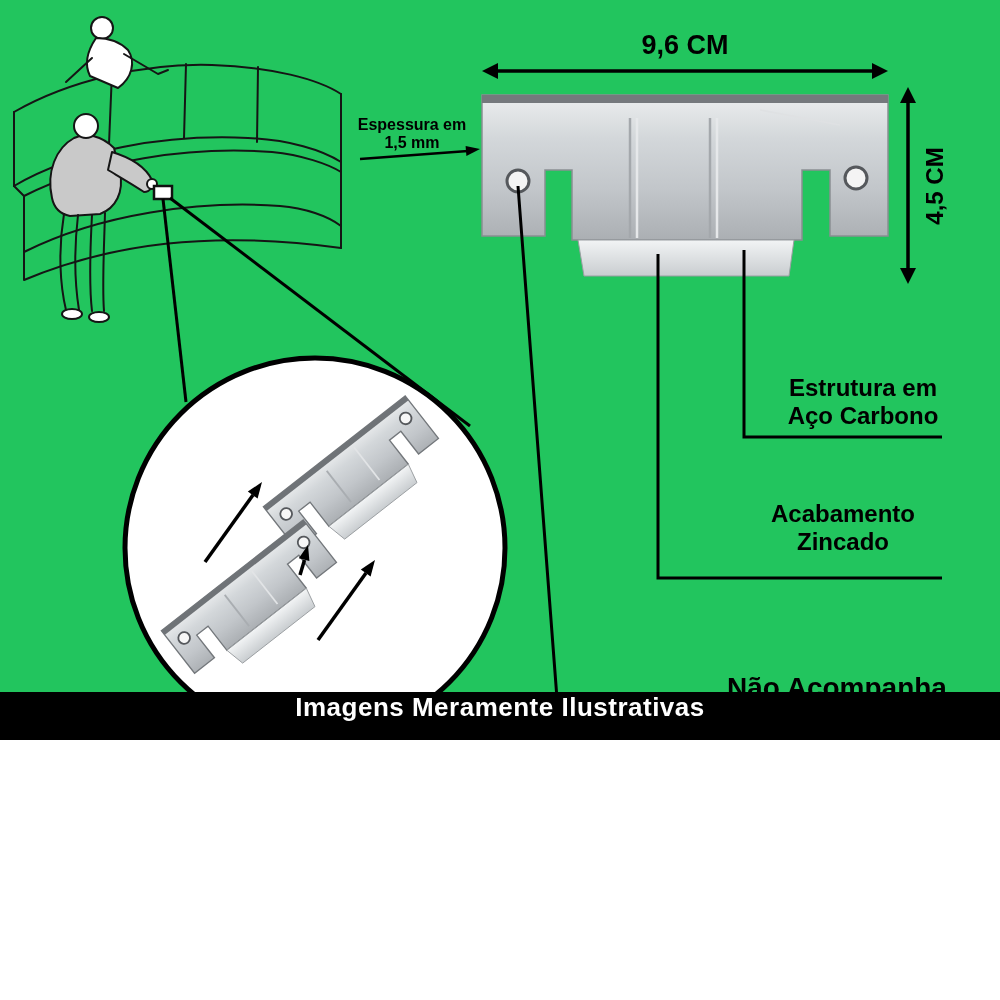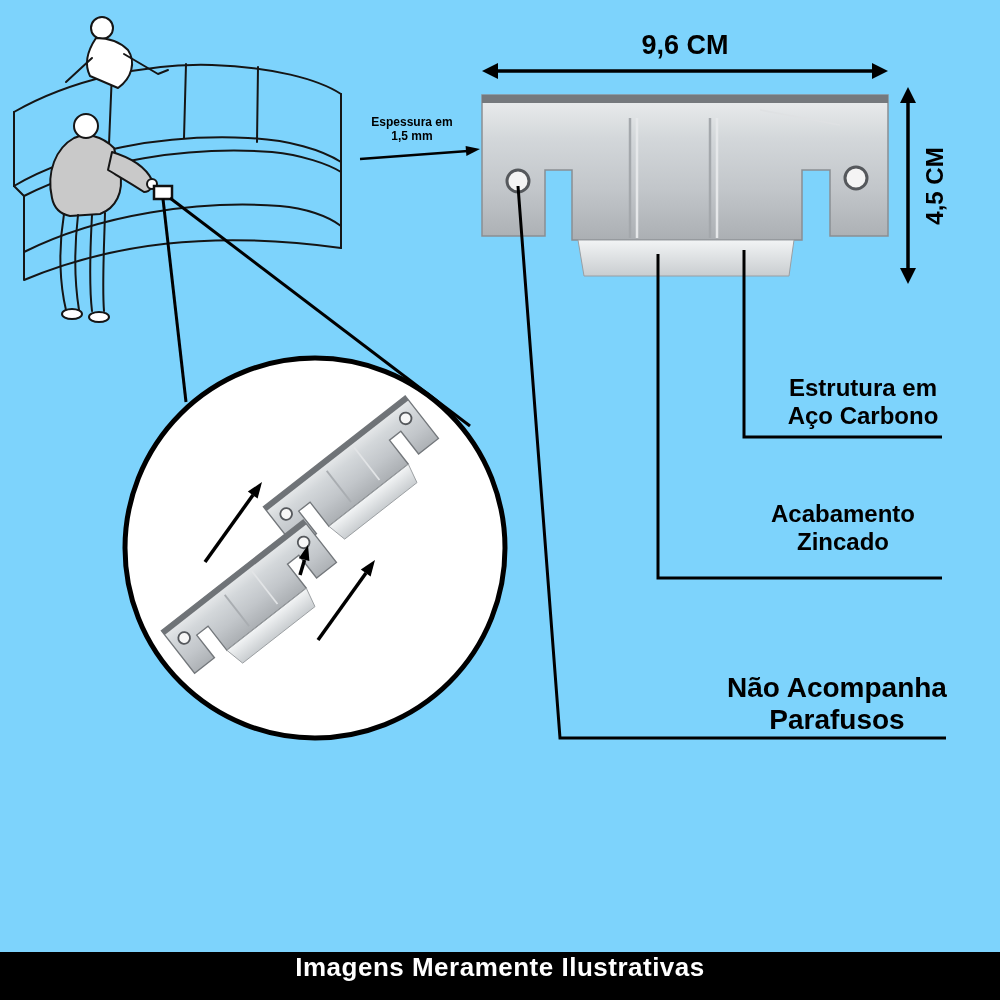--- a/index.html
+++ b/index.html
@@ -1,38 +1,38 @@
 <!DOCTYPE html>
 <html><head>
 <meta charset="utf-8">
 <style>
   html,body{margin:0;padding:0;background:#ffffff;}
   .stage{
     position:relative;
-    width:1000px;height:1000px;
-    background:#7dd3fc;
+    width:1000px;height:740px;
+    background:#22c55e;
     overflow:hidden;
     font-family:"Liberation Sans", sans-serif;
   }
   .stage svg{position:absolute;left:0;top:0;}
   .lbl{
     position:absolute;
     color:#000000;
     font-weight:bold;
     line-height:1.15;
     white-space:pre-line;
     text-align:center;
   }
   .dim-w{left:482px;top:30px;width:406px;font-size:27px;}
   .dim-h{
     left:866px;top:171px;width:140px;height:30px;
     font-size:24px;
     transform:rotate(-90deg);
   }
-  .thickness{left:342px;top:116px;width:140px;font-size:12px;}
+  .thickness{left:342px;top:116px;width:140px;font-size:16px;}
   .co-1{left:742px;top:374px;width:202px;font-size:24px;margin-left:20px;}
   .co-2{left:742px;top:500px;width:202px;font-size:24px;}
   .co-3{left:726px;top:672px;width:222px;font-size:28px;}
   .footer{
     position:absolute;left:0;bottom:0;width:1000px;height:48px;
     background:#000000;
     display:flex;align-items:flex-start;justify-content:center;
   }
   .footer span{
     color:#ffffff;font-weight:bold;font-size:26px;letter-spacing:0.5px;

